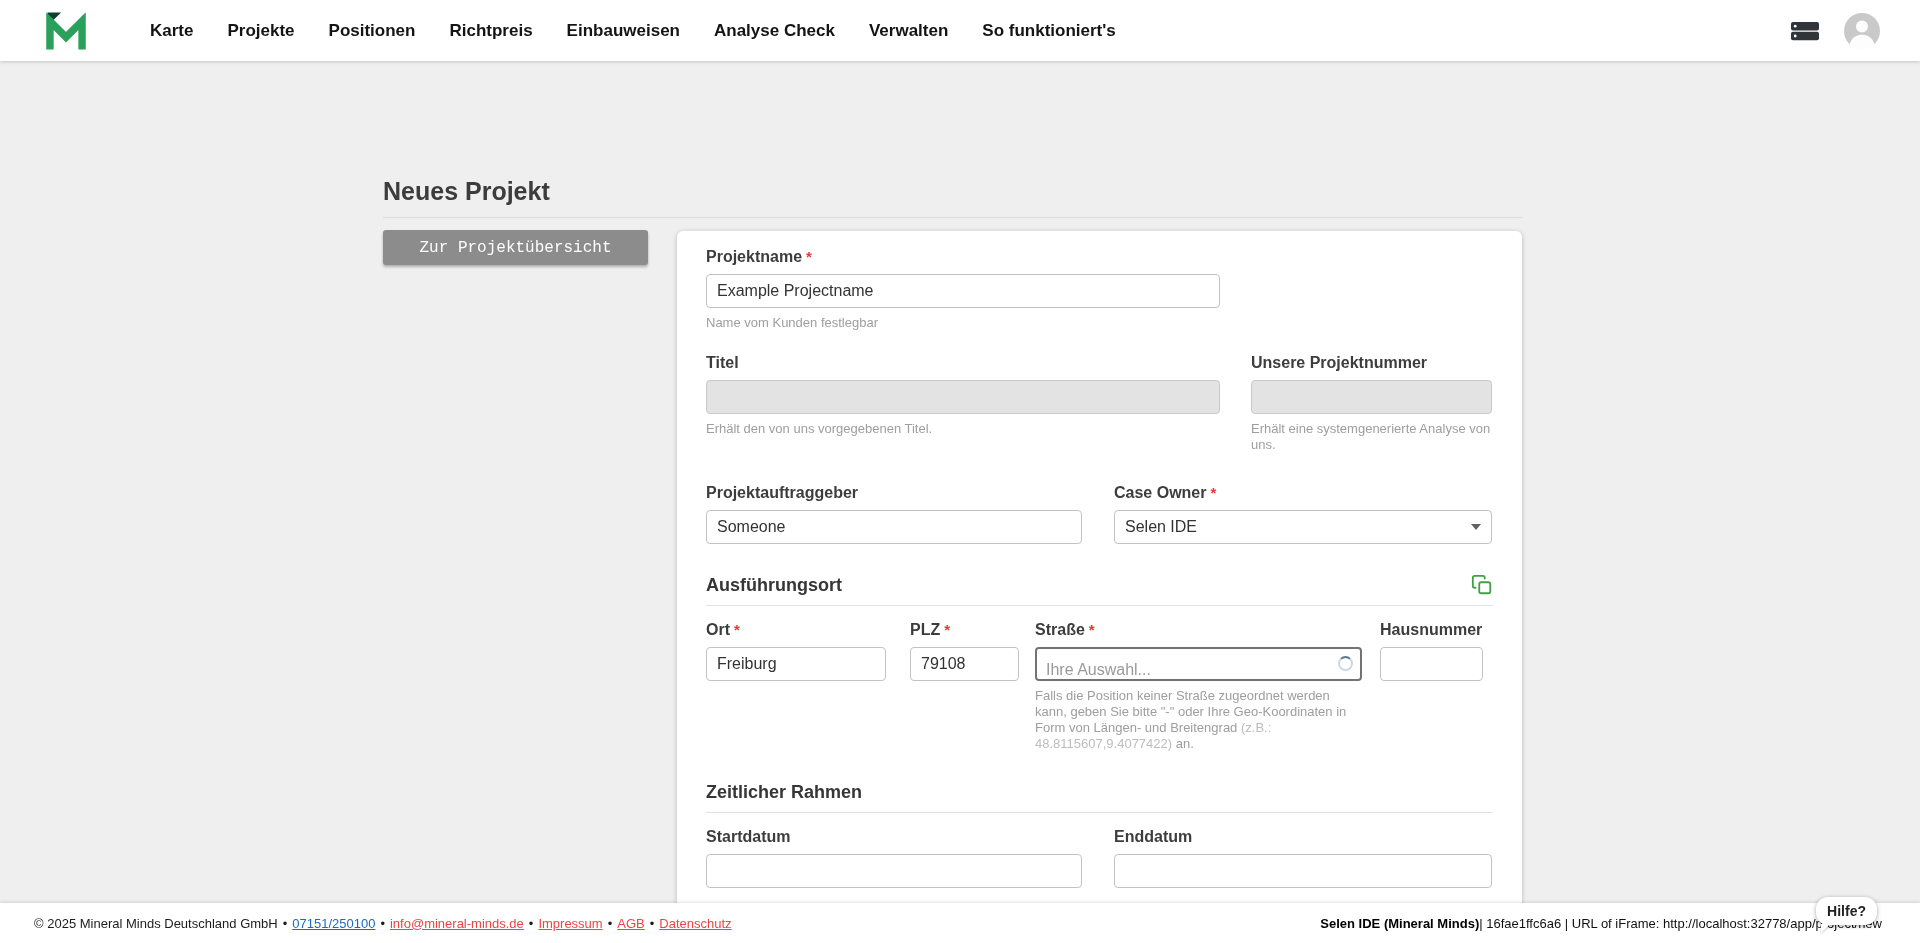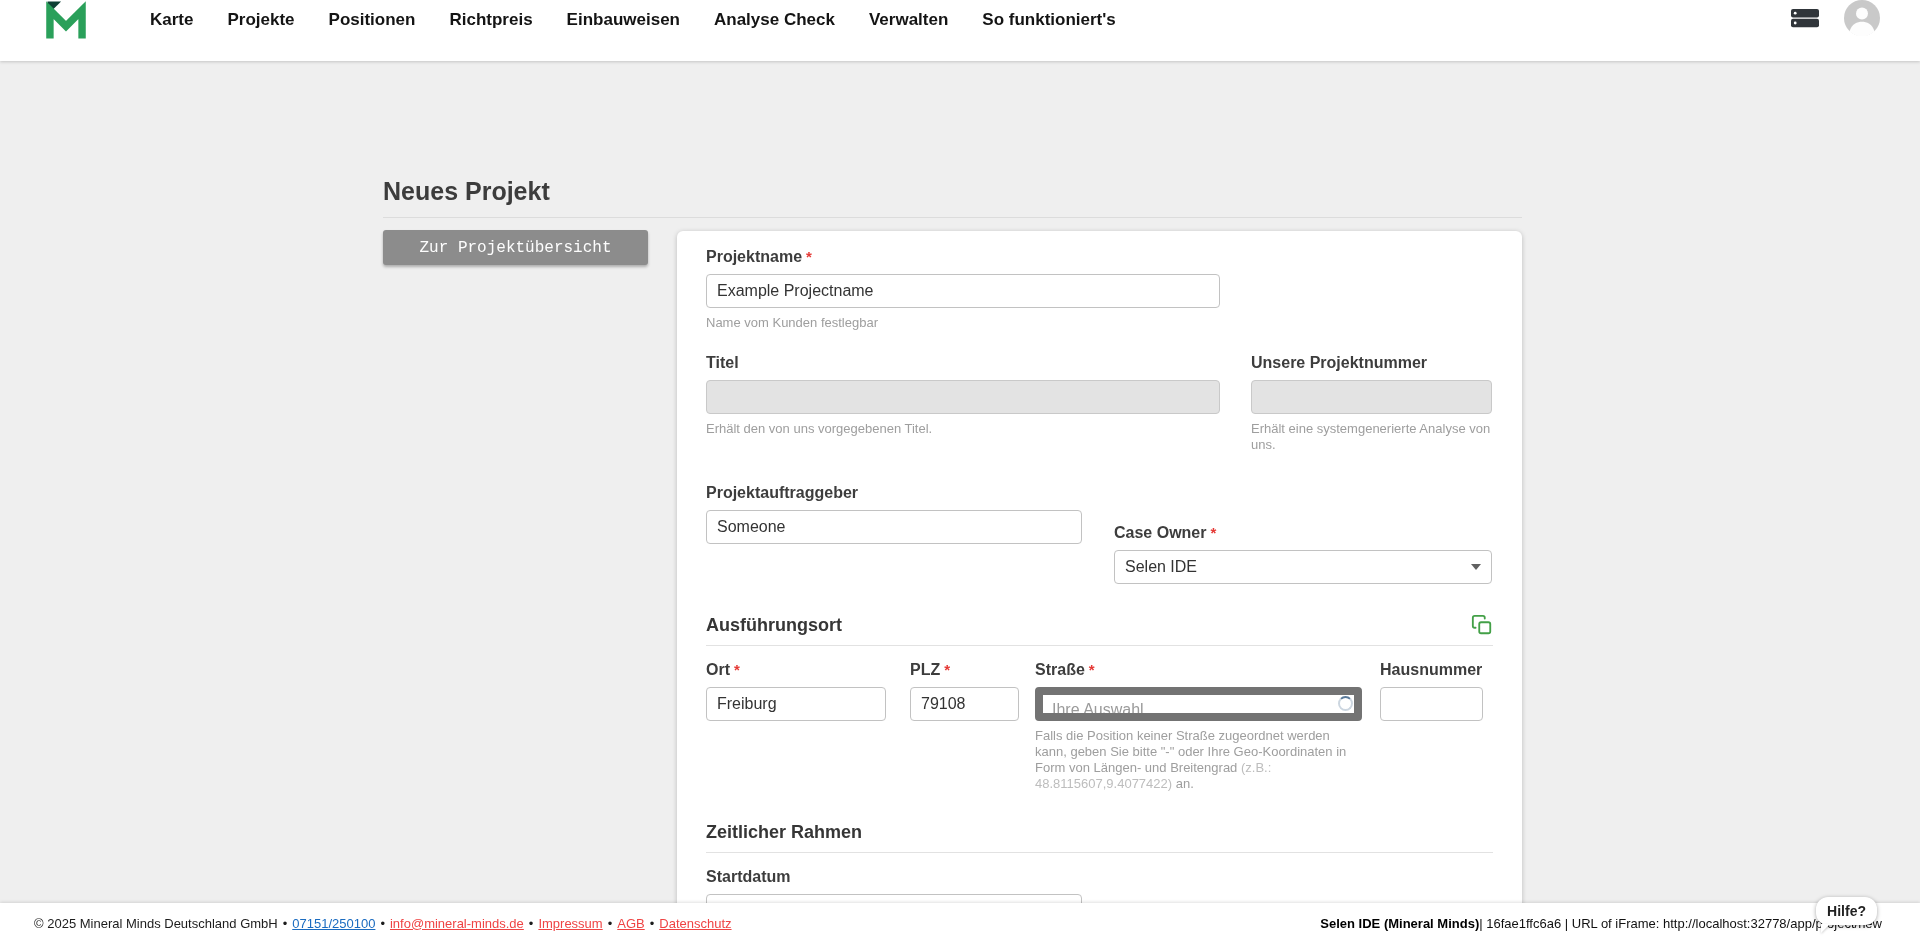--- a/index.html
+++ b/index.html
@@ -7,21 +7,21 @@
   body {
     font-family: "Liberation Sans", sans-serif;
     background:#efefef;
     position:relative;
     color:#333;
   }
 
   
   .navbar {
     position:absolute; top:0; left:0; right:0; height:61px;
-    background:#fff; display:flex; align-items:flex-start;
+    background:#fff; display:flex; align-items:center;
     padding:0 40px 0 45px;
     box-shadow:0 1px 3px rgba(0,0,0,.18);
     z-index:20;
   }
   .logo { width:42px; height:40px; display:flex; align-items:center; cursor:pointer; }
   .main-nav { display:flex; align-items:center; margin-left:50px; }
   .nav-item {
     font-size:17px; font-weight:700; color:#141414; text-decoration:none;
     padding:10px 13px; margin-right:8px; cursor:pointer; white-space:nowrap;
   }
@@ -48,21 +48,21 @@
   .card {
     position:absolute; left:677px; top:170px; width:845px; height:698px;
     background:#fff; border-radius:6px;
     box-shadow:0 1px 5px rgba(0,0,0,.22);
     padding:16px 29px 0 29px;
   }
   .row { display:flex; }
   .col-l { width:514px; }
   .col-r { width:241px; margin-left:31px; }
   .col-hl { width:376px; }
-  .col-hr { width:378px; margin-left:32px;margin-top:40px; }
+  .col-hr { width:378px; margin-left:32px; }
 
   .field-label {
     font-size:16px; font-weight:700; color:#3d3d3d;
     margin-bottom:8px; display:flex; gap:4px; align-items:center; line-height:19px;
   }
   .req { color:#e53935; font-weight:700; font-size:15px; }
   .tinput {
     width:100%; height:34px; border:1px solid #c2c2c2; border-radius:4px;
     padding:0 10px; font-size:16px; color:#333; background:#fff;
     font-family:inherit; outline:none;
@@ -91,21 +91,21 @@
     border-top:6px solid #616161;
   }
 
   .loc-row .c1 { width:180px; }
   .loc-row .c2 { width:109px; margin-left:24px; }
   .loc-row .c3 { width:327px; margin-left:16px; }
   .loc-row .c4 { width:103px; margin-left:18px; }
 
   .strasse-wrap { position:relative; }
   .strasse-input {
-    border:8px solid #737373; padding:12px 30px 0 9px;
+    border:2px solid #737373; padding:12px 30px 0 9px;
   }
   .spinner {
     position:absolute; right:9px; top:9px; width:15px; height:15px;
     border:2px solid #ccd6e0; border-top-color:#5a7a9a; border-radius:50%;
     animation:spin 1s linear infinite;
   }
   @keyframes spin { to { transform:rotate(360deg); } }
 
   .dates-row .tinput { }
 

